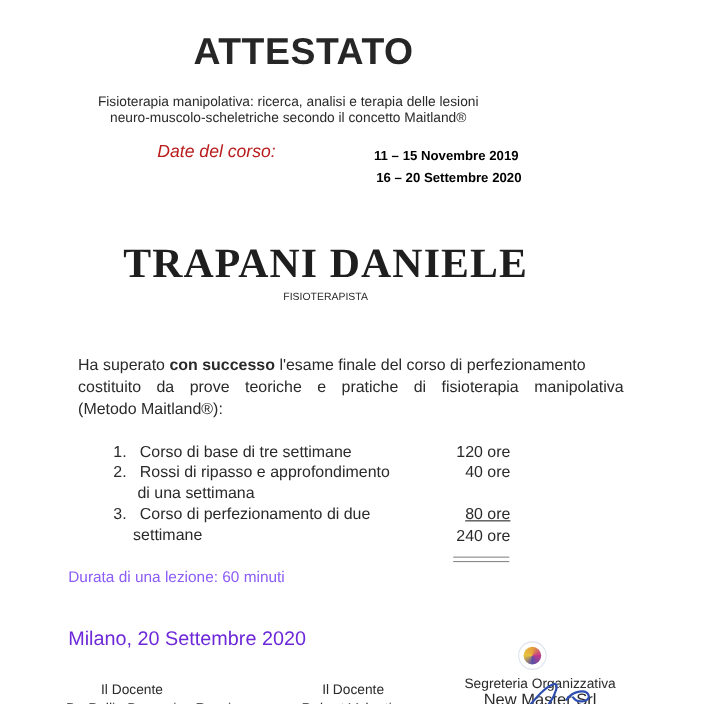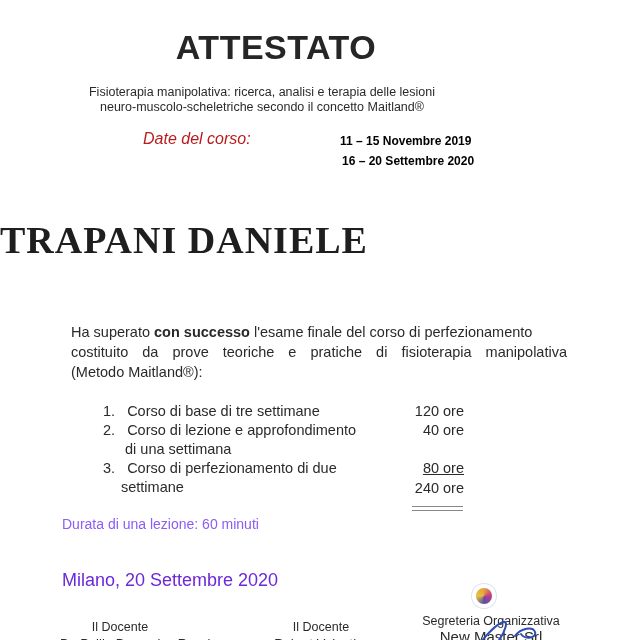--- a/index.html
+++ b/index.html
@@ -3,21 +3,21 @@
 <meta charset="utf-8">
 <style>
   html, body { margin:0; padding:0; }
   body { width:640px; height:640px; overflow:hidden; background:#ffffff; position:relative; color:#222; font-family:"Liberation Sans", sans-serif; }
   .abs { position:absolute; }
   .title { left:0; width:552px; top:28px; text-align:center; font-size:34px; font-weight:bold; letter-spacing:0.5px; color:#262626; }
   .subtitle { left:0; width:524px; top:85px; text-align:center; font-size:12.5px; line-height:15px; color:#2a2a2a; }
   .dates-label { left:143px; top:130px; font-size:16px; font-style:italic; color:#b91c1c; }
   .dates { left:340px; top:131px; font-size:12px; font-weight:bold; line-height:20px; color:#000000; }
   .dates div:nth-child(2) { padding-left:2px; }
-  .name { left:0; width:592px; top:218px; font-family:"Liberation Serif", serif; font-weight:bold; font-size:38px; letter-spacing:1px; color:#1e1e1e; }
+  .name { left:0; width:592px; top:218px; text-align:center; font-family:"Liberation Serif", serif; font-weight:bold; font-size:38px; letter-spacing:1px; color:#1e1e1e; }
   .profession { left:0; width:592px; top:265px; text-align:center; font-size:9.5px; line-height:12px; color:#2a2a2a; }
   .para { left:71px; top:322px; width:496px; font-size:14.5px; line-height:20px; color:#2a2a2a; text-align:justify; }
   .para .line2 { text-align-last:justify; }
   .course { font-size:14.5px; color:#2a2a2a; line-height:19px; }
   .hours { text-align:right; width:70px; }
   .ul { text-decoration:underline; }
   .double-rule { left:412px; top:506px; width:51px; height:3px; border-top:1px solid #888; border-bottom:1px solid #888; }
   .duration { left:62px; top:516px; font-size:14px; color:#8b5cf6; }
   .place-date { left:62px; top:570px; font-size:18px; color:#6d28d9; }
   .sig { font-size:12.5px; color:#2a2a2a; text-align:center; }
@@ -38,37 +38,38 @@
   </div>
 
   <div class="abs dates-label">Date del corso:</div>
   <div class="abs dates">
     <div>11 – 15 Novembre 2019</div>
     <div>16 – 20 Settembre 2020</div>
   </div>
 
   <div class="abs name">TRAPANI DANIELE</div>
   <div class="abs profession">
+    <div>FISIOTERAPISTA</div>
   </div>
 
   <div class="abs para">
     <div><span>Ha superato </span><b>con successo</b><span> l'esame finale del corso di perfezionamento</span></div>
     <div class="line2">costituito da prove teoriche e pratiche di fisioterapia manipolativa</div>
     <div>(Metodo Maitland®):</div>
   </div>
 
   <div class="abs course" style="left:103px; top:402px;">
     <span>1.</span>
     <span style="margin-left:8px">Corso di base di tre settimane</span>
   </div>
   <div class="abs course hours" style="left:394px; top:402px;">120 ore</div>
 
   <div class="abs course" style="left:103px; top:421px;">
     <span>2.</span>
-    <span style="margin-left:8px">Corso di lezione e approfondimento</span>
+    <span style="margin-left:8px">Rossi di ripasso e approfondimento</span>
     <div style="padding-left:22px">di una settimana</div>
   </div>
   <div class="abs course hours" style="left:394px; top:421px;">40 ore</div>
 
   <div class="abs course" style="left:103px; top:459px;">
     <span>3.</span>
     <span style="margin-left:8px">Corso di perfezionamento di due</span>
     <div style="padding-left:18px">settimane</div>
   </div>
   <div class="abs course hours ul" style="left:394px; top:459px;">80 ore</div>

